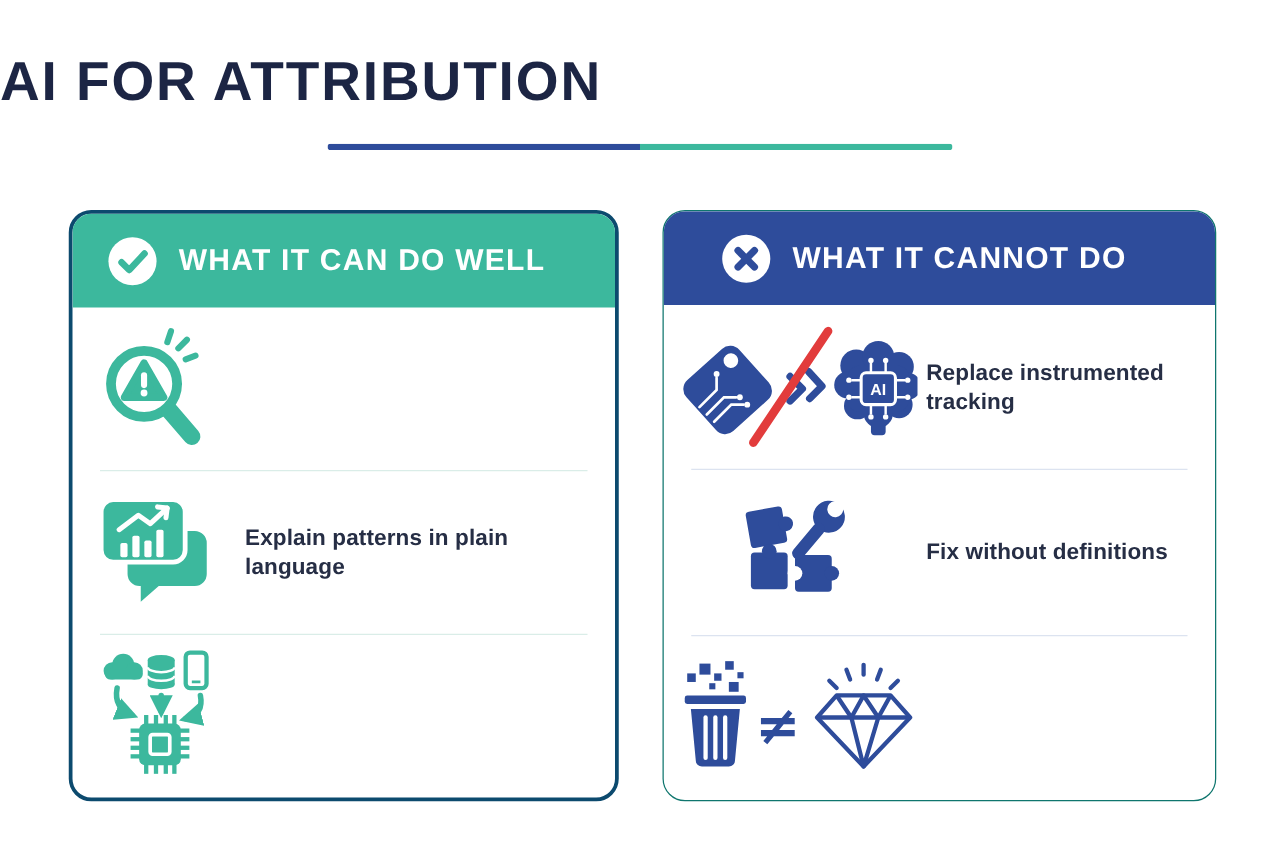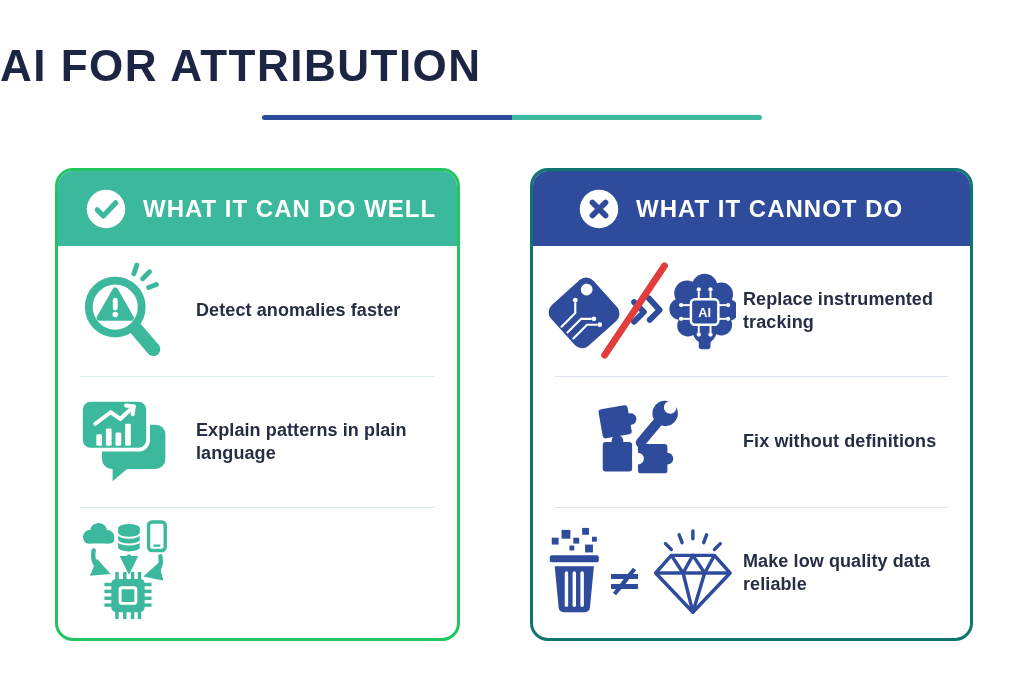--- a/index.html
+++ b/index.html
@@ -17,22 +17,22 @@
   }
   .title-underline .seg{flex:1;height:100%;}
   .seg-blue{background:#2E4C9B;}
   .seg-teal{background:#3CB89D;}
 
   .panel{
     position:absolute;top:168px;height:473px;background:#fff;
     border-radius:18px;box-sizing:border-box;overflow:hidden;
     display:flex;flex-direction:column;
   }
-  .panel-left{left:55px;width:405px;border:3px solid #22c55e;}
-  .panel-right{left:530px;width:443px;border:3px solid #0f766e;}
+  .panel-left{left:55px;width:440px;border:3px solid #0c4a6e;}
+  .panel-right{left:530px;width:443px;border:1px solid #0f766e;}
 
   .panel-header{
     flex:0 0 75px;display:flex;align-items:center;gap:16px;
   }
   .panel-left  .panel-header{background:#3CB89D;padding-left:27px;}
   .panel-right .panel-header{background:#2E4C9B;padding-left:45px;}
   .hicon{width:42px;height:42px;flex:0 0 auto;}
   .htext{color:#ffffff;font-size:24px;font-weight:700;letter-spacing:1px;}
 
   .panel-body{flex:1;display:flex;flex-direction:column;}
@@ -81,21 +81,20 @@
               <line x1="66" y1="19" x2="73" y2="12"></line>
               <line x1="72" y1="28" x2="80" y2="25"></line>
             </g>
             <circle cx="38" cy="48" r="27" fill="none" stroke="#3CB89D" stroke-width="8"></circle>
             <line x1="59" y1="70" x2="77" y2="91" stroke="#3CB89D" stroke-width="14" stroke-linecap="round"></line>
             <path d="M38 31 L54 59 H22 Z" fill="#3CB89D" stroke="#3CB89D" stroke-width="6" stroke-linejoin="round"></path>
             <line x1="38" y1="41" x2="38" y2="49" stroke="#ffffff" stroke-width="5" stroke-linecap="round"></line>
             <circle cx="38" cy="55.5" r="2.8" fill="#ffffff"></circle>
           </svg>
         </div>
-        <div class="row-text">Detect anomalies faster</div>
       </div>
 
       <div class="divider divider-teal"></div>
 
       <div class="row">
         <div class="icon-box">
           <svg viewBox="0 0 100 100" width="96" height="96">
             <path d="M34 32 h46 a10 10 0 0 1 10 10 v26 a10 10 0 0 1 -10 10 h-30 l-15 13 v-13 h-1 a10 10 0 0 1 -10 -10 v-26 a10 10 0 0 1 10 -10 z" fill="#3CB89D"></path>
             <path d="M12 6 h50 a10 10 0 0 1 10 10 v32 a10 10 0 0 1 -10 10 h-50 a10 10 0 0 1 -10 -10 v-32 a10 10 0 0 1 10 -10 z" fill="#3CB89D" stroke="#ffffff" stroke-width="4"></path>
             <g fill="#ffffff">
@@ -303,19 +302,18 @@
             </g>
             <g stroke="#2E4C9B" stroke-width="3.5" stroke-linecap="round">
               <line x1="128" y1="20" x2="134" y2="26"></line>
               <line x1="142" y1="11" x2="145" y2="19"></line>
               <line x1="156" y1="7" x2="156" y2="15"></line>
               <line x1="170" y1="11" x2="167" y2="19"></line>
               <line x1="184" y1="20" x2="178" y2="26"></line>
             </g>
           </svg>
         </div>
-        <div class="row-text">Make low quality data reliable</div>
       </div>
 
     </div>
   </div>
 
 </div>
 
 </body></html>

